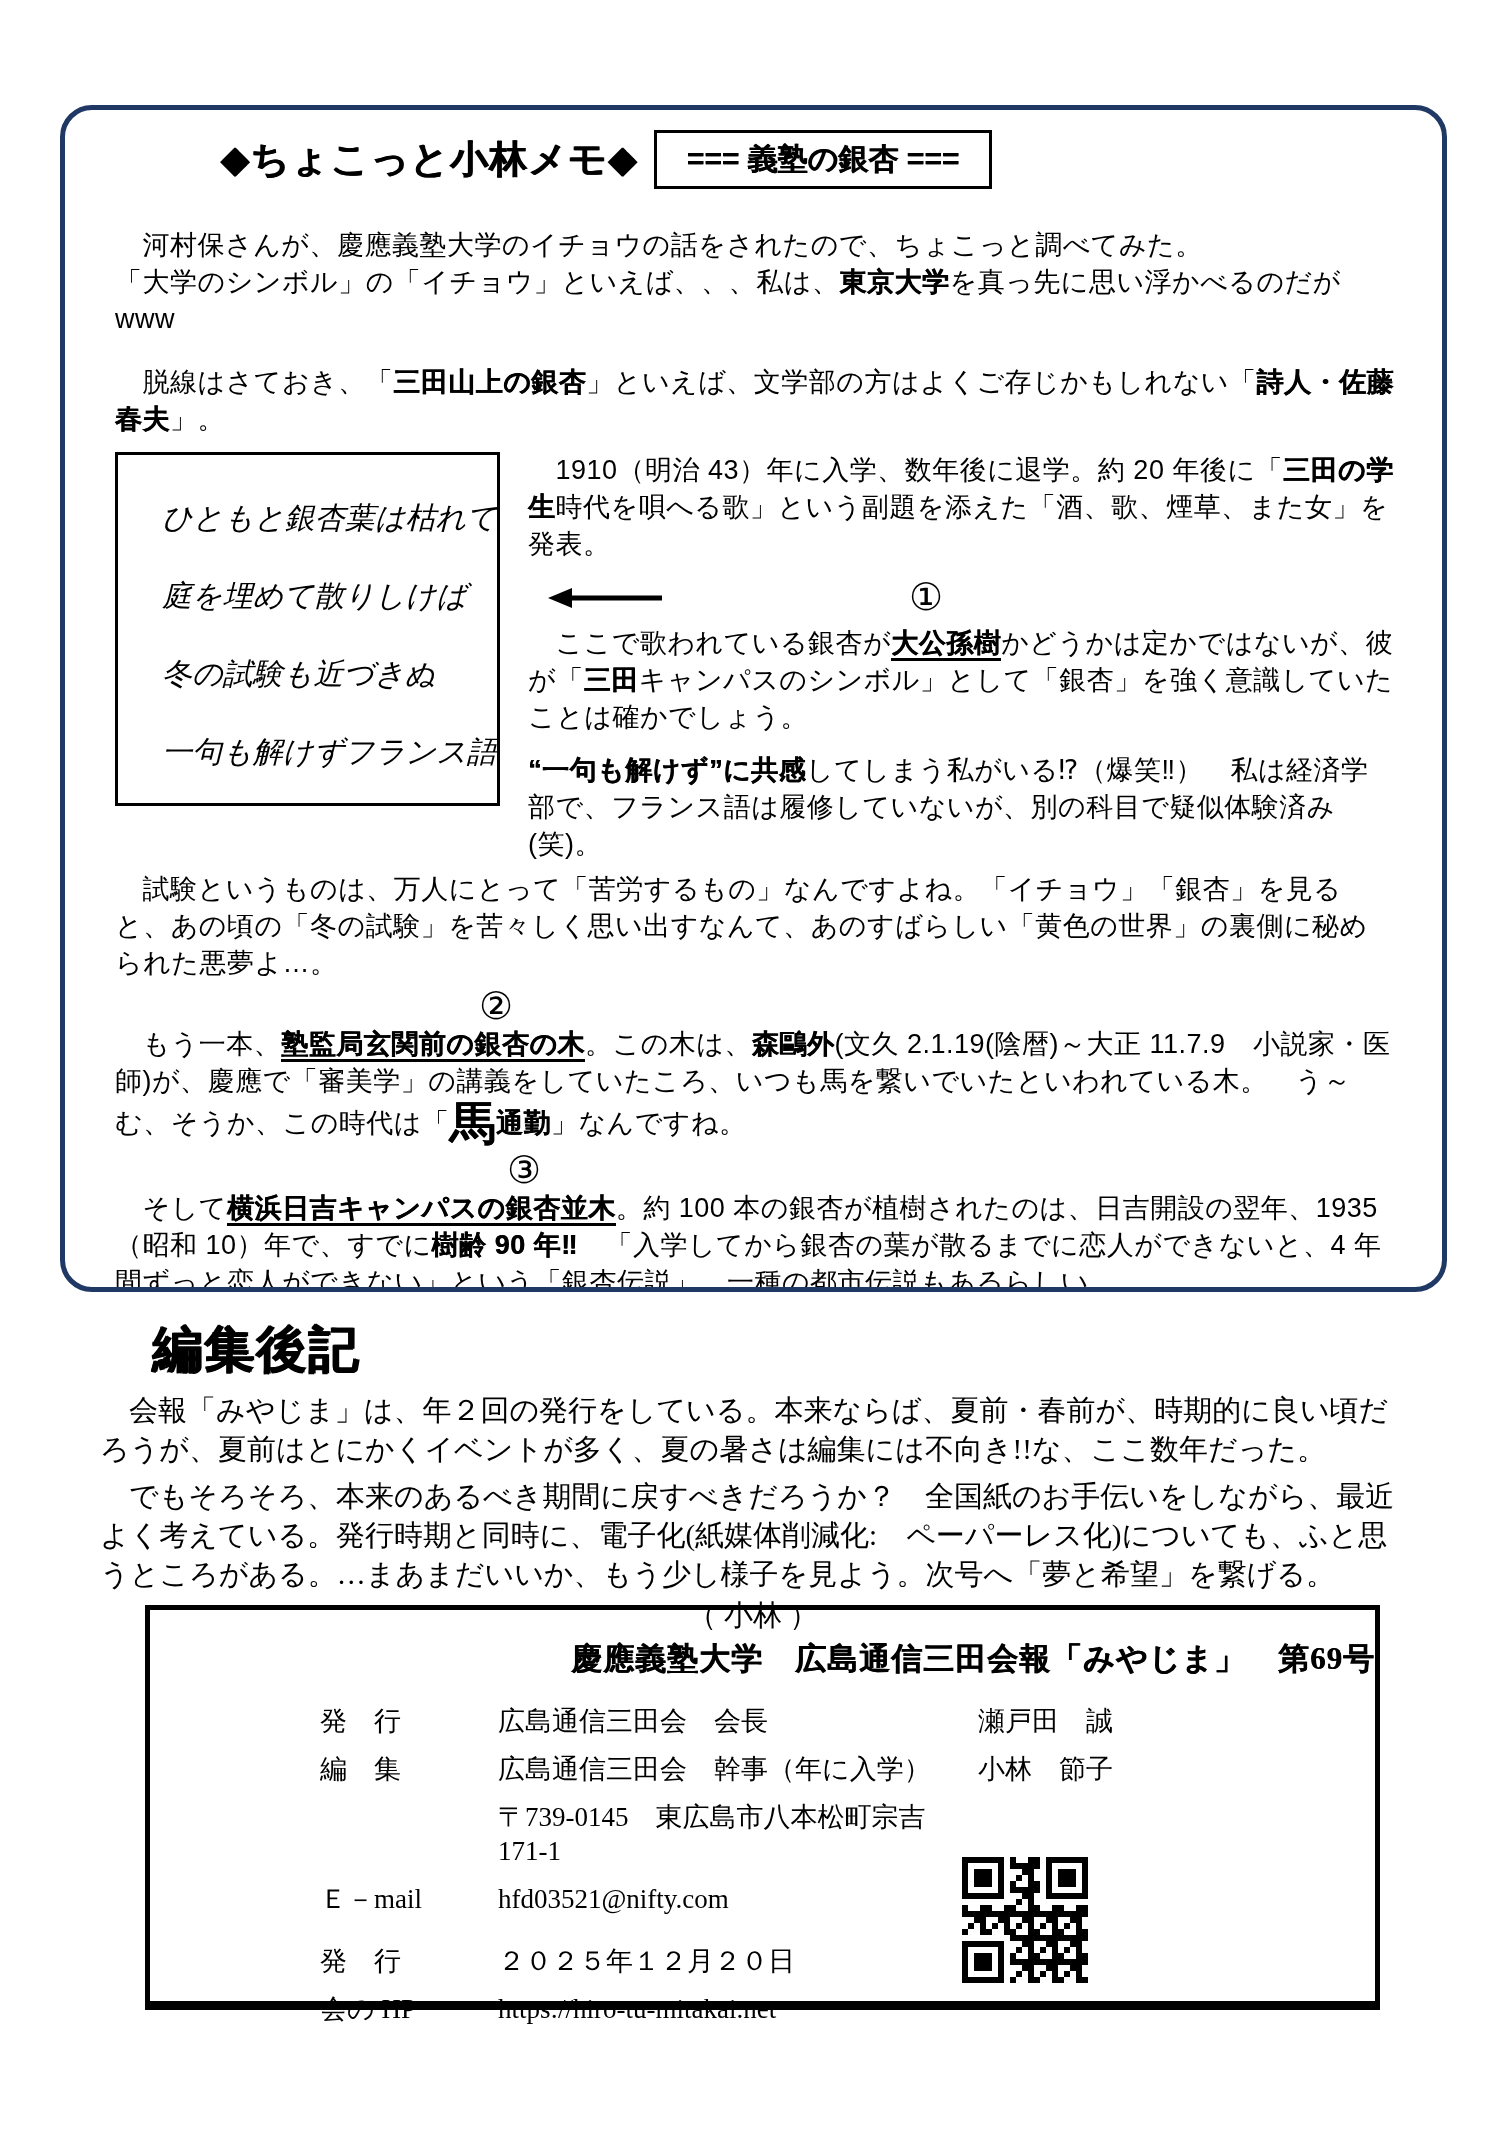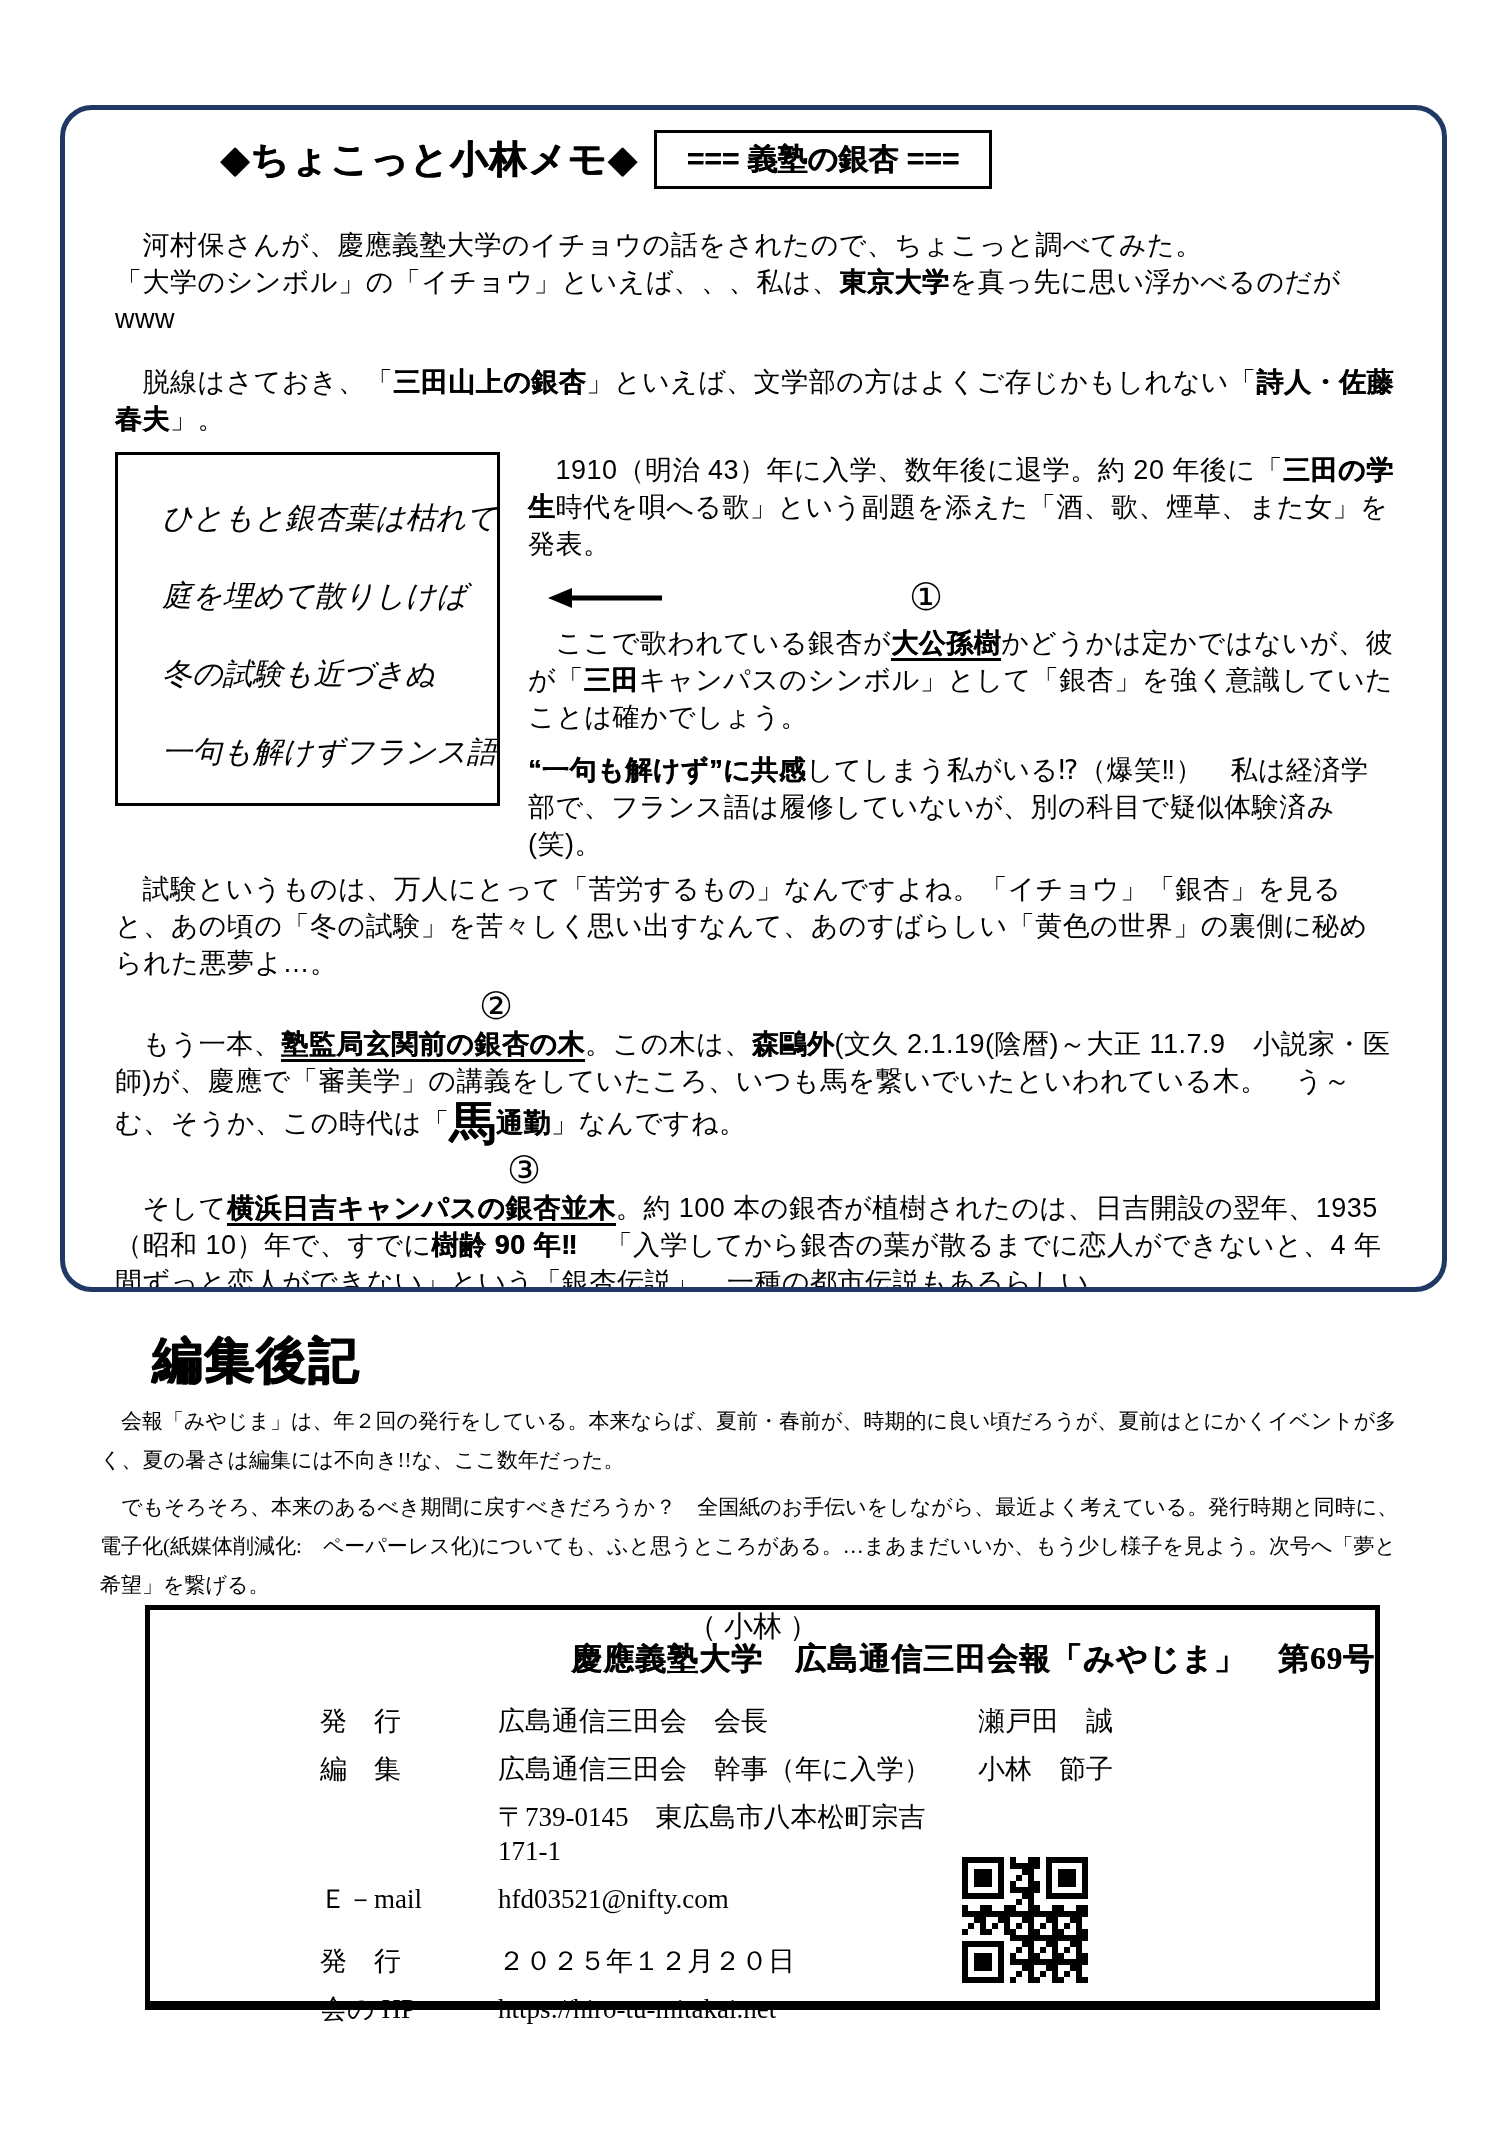--- a/index.html
+++ b/index.html
@@ -34,24 +34,24 @@
   .arrow-svg{position:absolute;left:18px;top:16px;}
   .marker{font-size:38px;line-height:40px;}
   .m1{position:absolute;left:44%;top:8px;}
   .m2{margin:4px 0 0 364px;}
   .m3{margin:4px 0 0 392px;}
   .r2{margin-top:2px;}
   .r3{margin-top:16px;}
   .f1{margin-top:8px;}
 
   
-  .editorial{position:absolute;left:100px;top:1316px;width:1316px;margin-top:11px;}
+  .editorial{position:absolute;left:100px;top:1316px;width:1316px;}
   .ed-heading{font-size:50px;font-weight:900;margin-left:52px;letter-spacing:2px;
               text-shadow:1.5px 0 0 currentColor, 0 1px 0 currentColor;}
-  .ed-p{font-family:"Liberation Serif","DejaVu Serif",serif;font-size:21px;
+  .ed-p{font-family:"Liberation Serif","DejaVu Serif",serif;font-size:29px;
         line-height:39px;margin-top:8px;}
   .ed-sign{text-align:center;font-family:"Liberation Serif","DejaVu Serif",serif;
            font-size:29px;margin-top:2px;padding-right:10px;}
 
   
   .colophon{position:absolute;left:145px;top:1605px;width:1235px;height:405px;
             border:5px solid #000;border-bottom-width:9px;
             font-family:"Liberation Serif","DejaVu Serif",serif;}
   .col-title{text-align:right;font-size:31px;font-weight:700;margin-top:28px;
              text-shadow:.6px 0 0 currentColor;letter-spacing:1px;}

